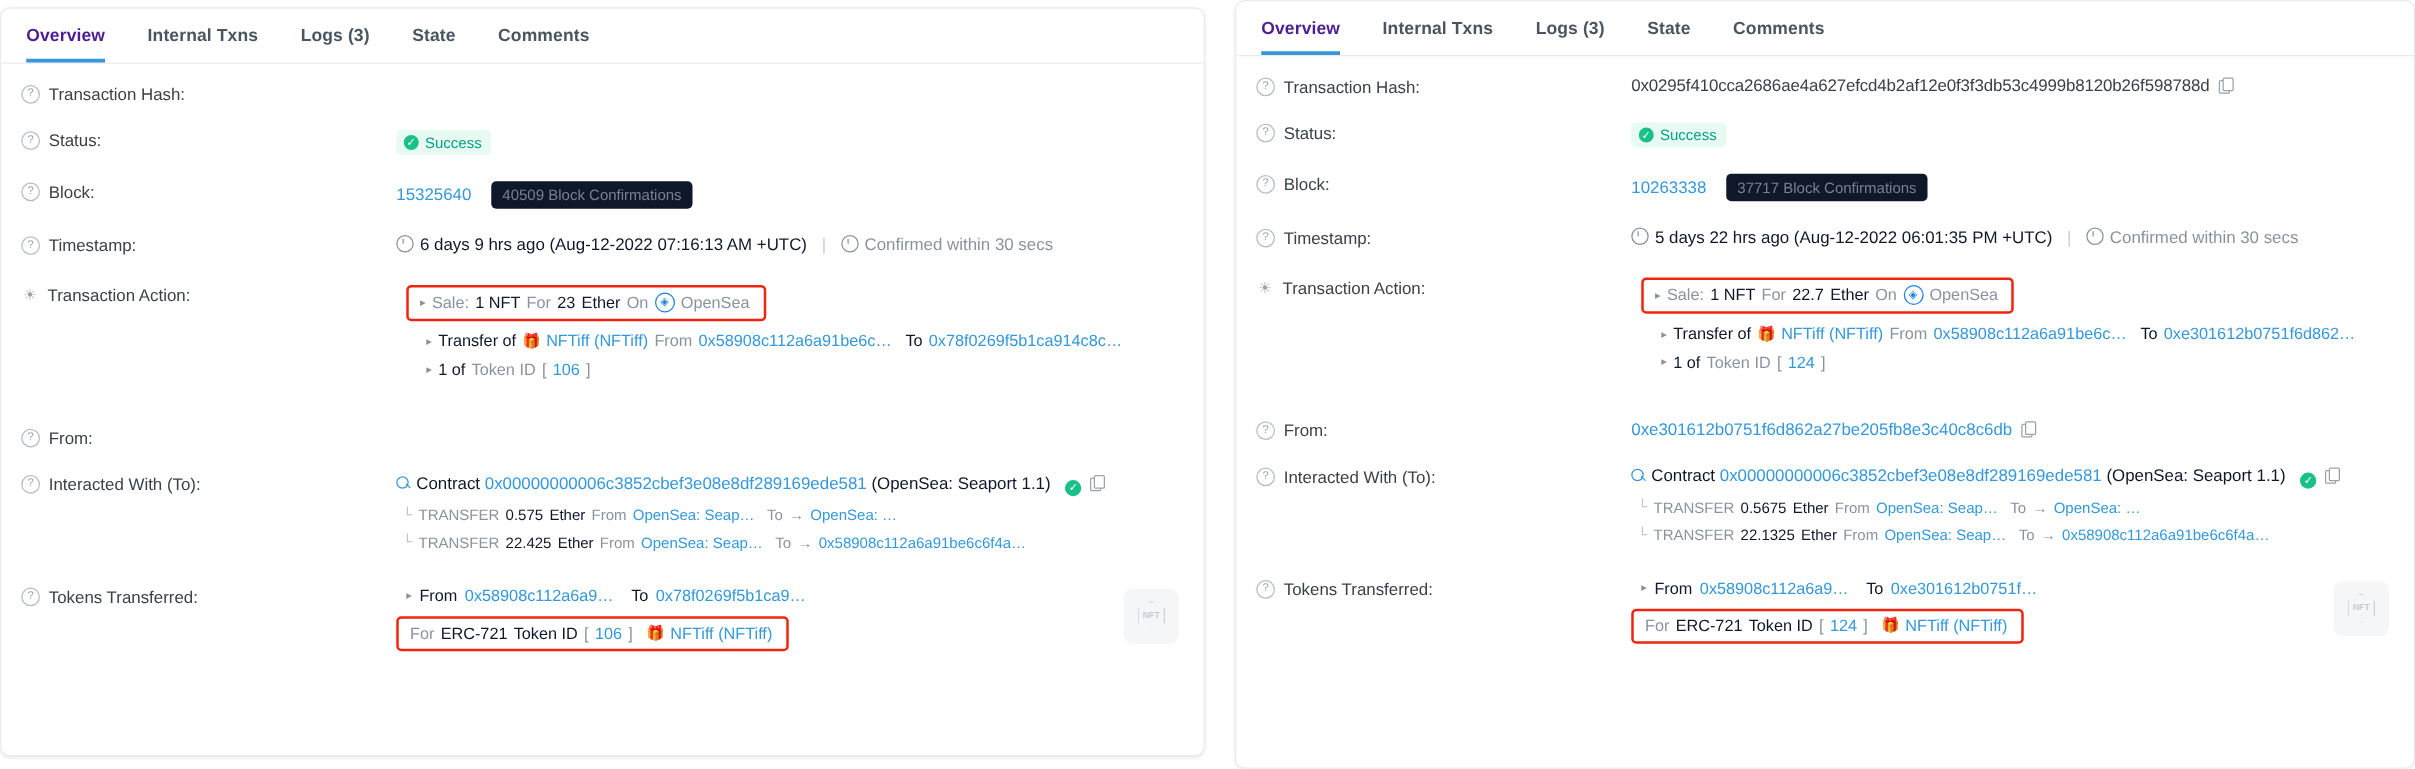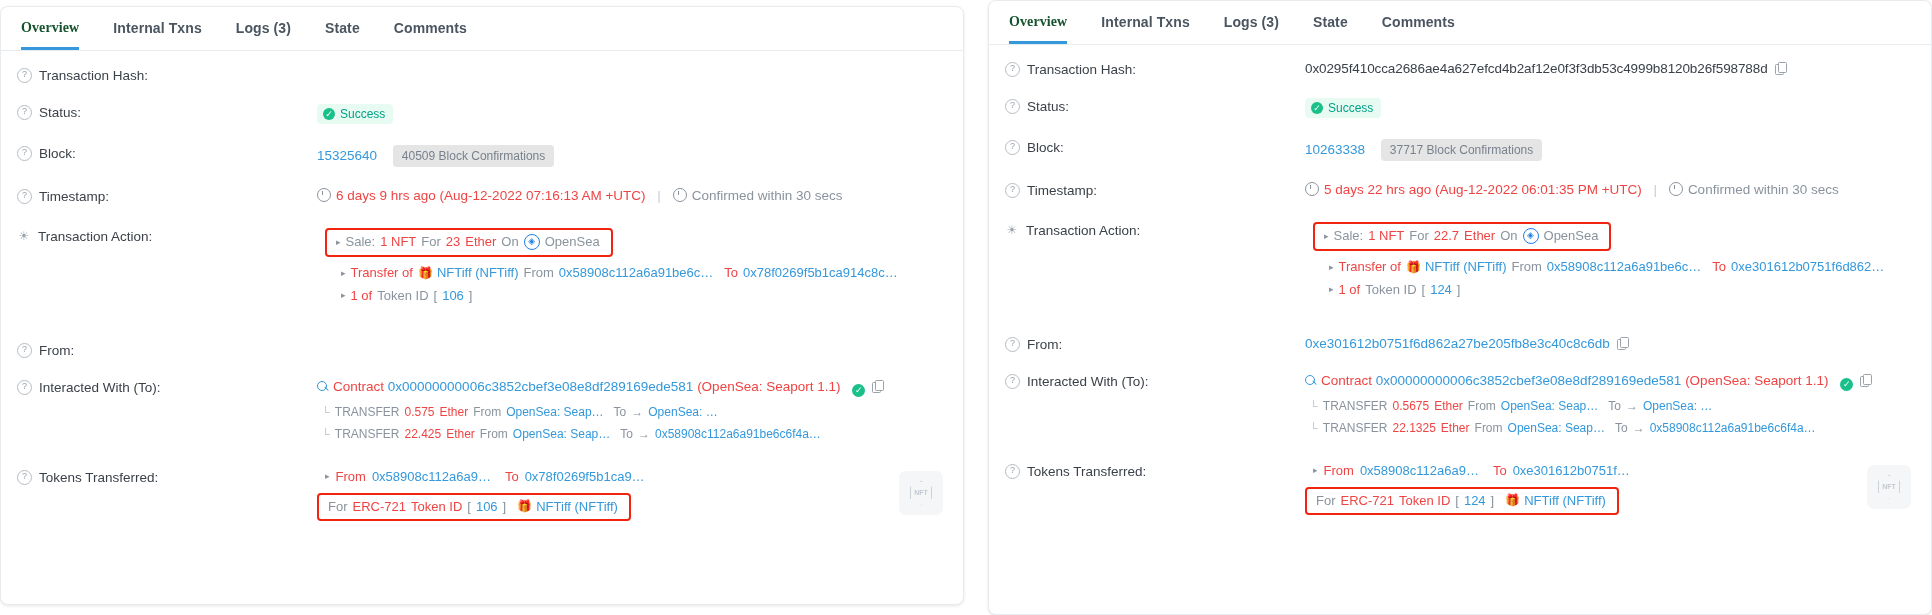--- a/index.html
+++ b/index.html
@@ -56,23 +56,22 @@
     font-weight: bold;
     color: #4a5560;
     padding: 0 0 11px 0;
     margin-right: 34px;
     white-space: nowrap;
     cursor: pointer;
     border-bottom: 3px solid transparent;
     letter-spacing: .1px;
   }
   .tab.active {
-    color: #14532d;
+    color: #4c1d95;
     border-bottom-color: #3498db;
-    font-family: Liberation Serif, serif;
   }
 
   
   .body {
     padding: 16px 20px 0 16px;
     box-sizing: border-box;
   }
   .row {
     display: flex;
     align-items: flex-start;
@@ -167,31 +166,31 @@
     font-size: 9px;
     line-height: 12px;
     text-align: center;
     display: inline-block;
   }
 
   .blue-link { color: #3498db; text-decoration: none; cursor: pointer; }
 
   .chip-grey {
     display: inline-block;
-    background: #e5e5e5;
+    background: #0f172a;
     color: #78828d;
     font-size: 12px;
     border-radius: 4px;
     padding: 4px 9px;
     margin-left: 12px;
     line-height: 14px;
   }
 
   .muted { color: #8a939d; }
-  .dark  { color: #ef4444; }
+  .dark  { color: #0f172a; }
   .bold  { font-weight: normal; }
 
   .clock {
     display:inline-block;
     width:12px;height:12px;
     border:1.3px solid #8a939d;border-radius:50%;
     position:relative; vertical-align:-2px; margin-right:5px;
   }
   .clock::after{
     content:""; position:absolute; left:4.3px; top:2px;

